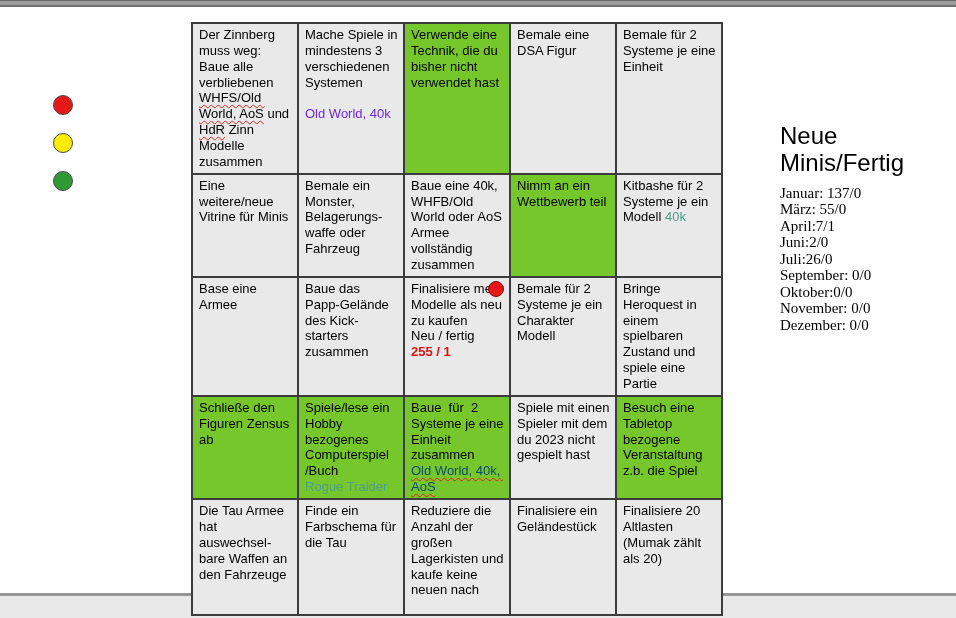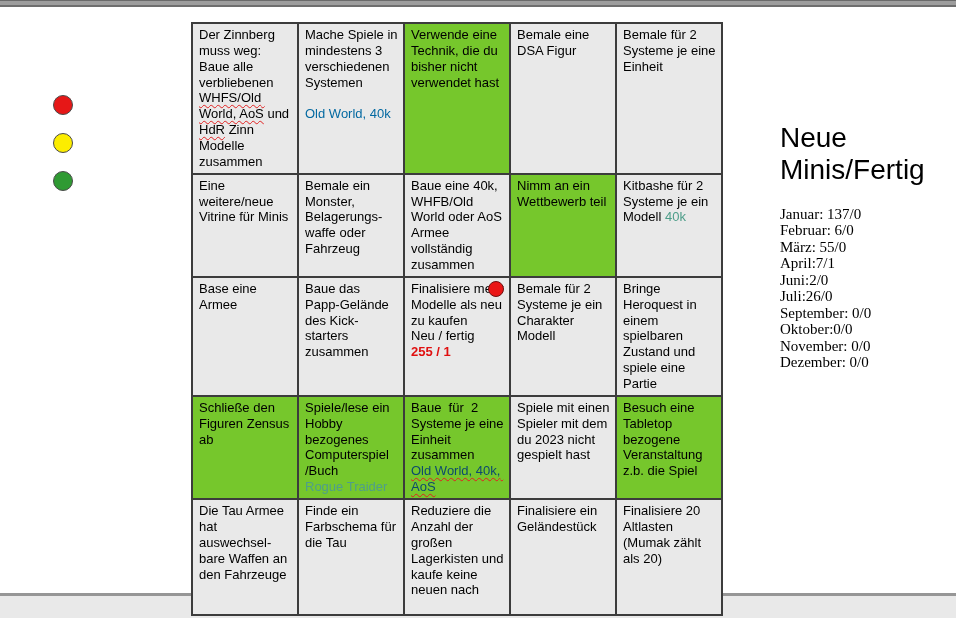--- a/index.html
+++ b/index.html
@@ -56,42 +56,42 @@
     box-sizing: border-box;
   }
   td.cell-gray  { background: #e9e9e9; }
   td.cell-green { background: #76c72c; }
   .seg-plain {}
   .seg-wavy {
     text-decoration: underline wavy #e02020 1px;
     text-underline-offset: 2px;
     text-align: right;
   }
-  .seg-green { color: #0369a1; }
+  .seg-green { color: #6d28d9; }
   .seg-teal  { color: #4f9e8a; }
   .seg-red   { color: #e01010; font-weight: bold; }
   .seg-green-wavy {
     color: #0c4a6e;
     text-decoration: underline wavy #e02020 1px;
     text-underline-offset: 2px;
   }
   .cell-marker {
     position: absolute; top: 3px; right: 5px;
     width: 16px; height: 16px; border-radius: 50%;
     border: 1px solid #6d1010;
     box-sizing: border-box;
   }
   .stats {
     position: absolute; left: 780px; top: 122px; width: 174px; z-index: 2;
     color: #000;
   }
   .stats-title {
-    font-size: 28px;
+    font-size: 24px;
     line-height: 1.14;
-    margin-bottom: 20px;
+    margin-bottom: 8px;
   }
   .month-line {
     font-size: 15px;
     line-height: 1.1;
     font-family: Liberation Serif, serif;
   }
 </style>
 </head>
 <body>
 
@@ -149,21 +149,20 @@
           <td class="cell-gray"><span class="seg-plain">Finalisiere 20 Altlasten (Mumak zählt als 20)</span></td>
         </tr>
       </tbody>
   </table>
 </div>
 
 <div class="stats">
   <div class="stats-title">Neue Minis/Fertig</div>
   <div id="month-list">
       <div class="month-line">Januar: 137/0</div>
-      <div class="month-line">Februar: 6/0</div>
       <div class="month-line">März: 55/0</div>
       <div class="month-line">April:7/1</div>
       <div class="month-line">Juni:2/0</div>
       <div class="month-line">Juli:26/0</div>
       <div class="month-line">September: 0/0</div>
       <div class="month-line">Oktober:0/0</div>
       <div class="month-line">November: 0/0</div>
       <div class="month-line">Dezember: 0/0</div>
     </div>
 </div>

